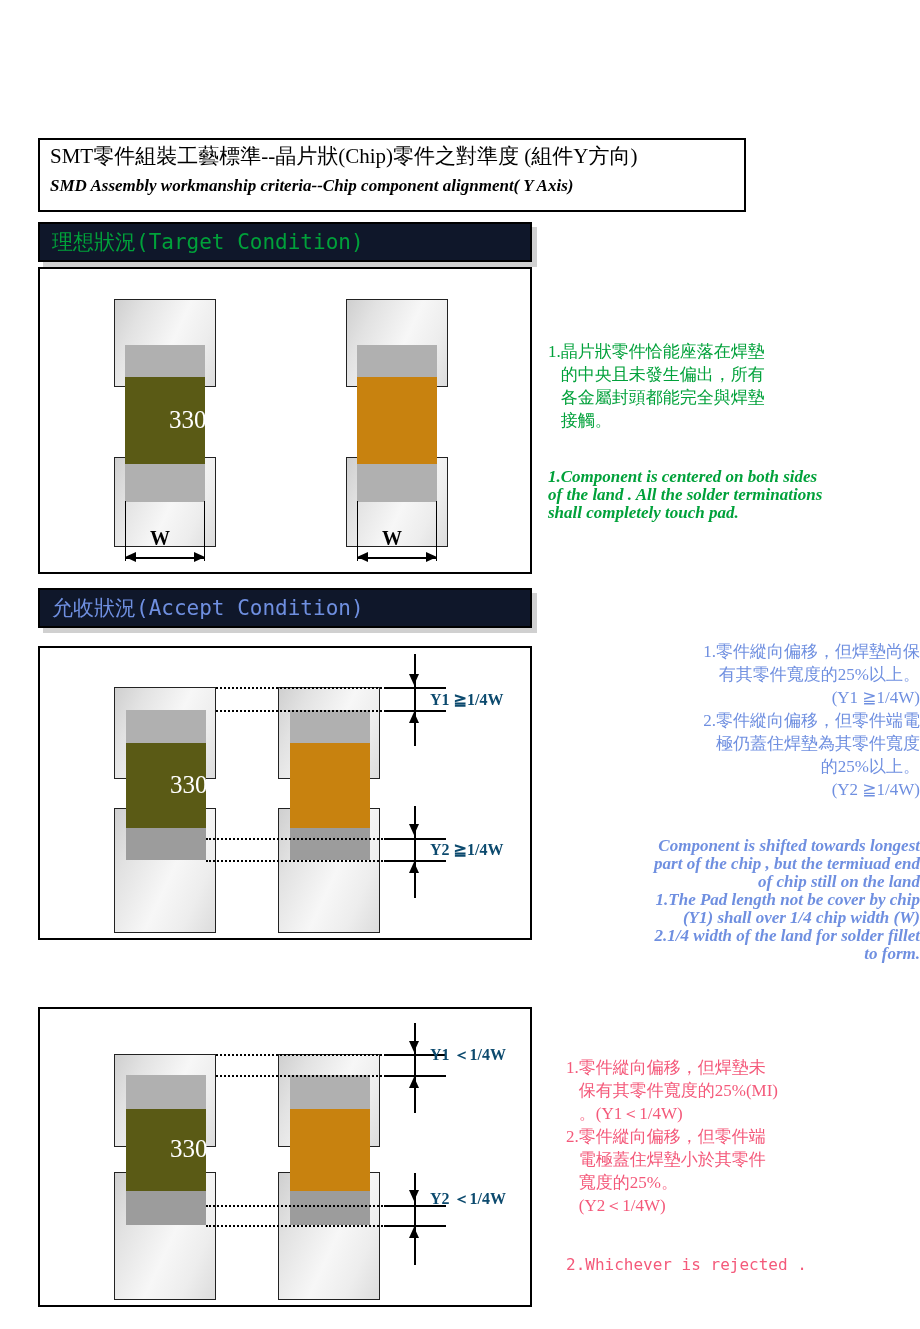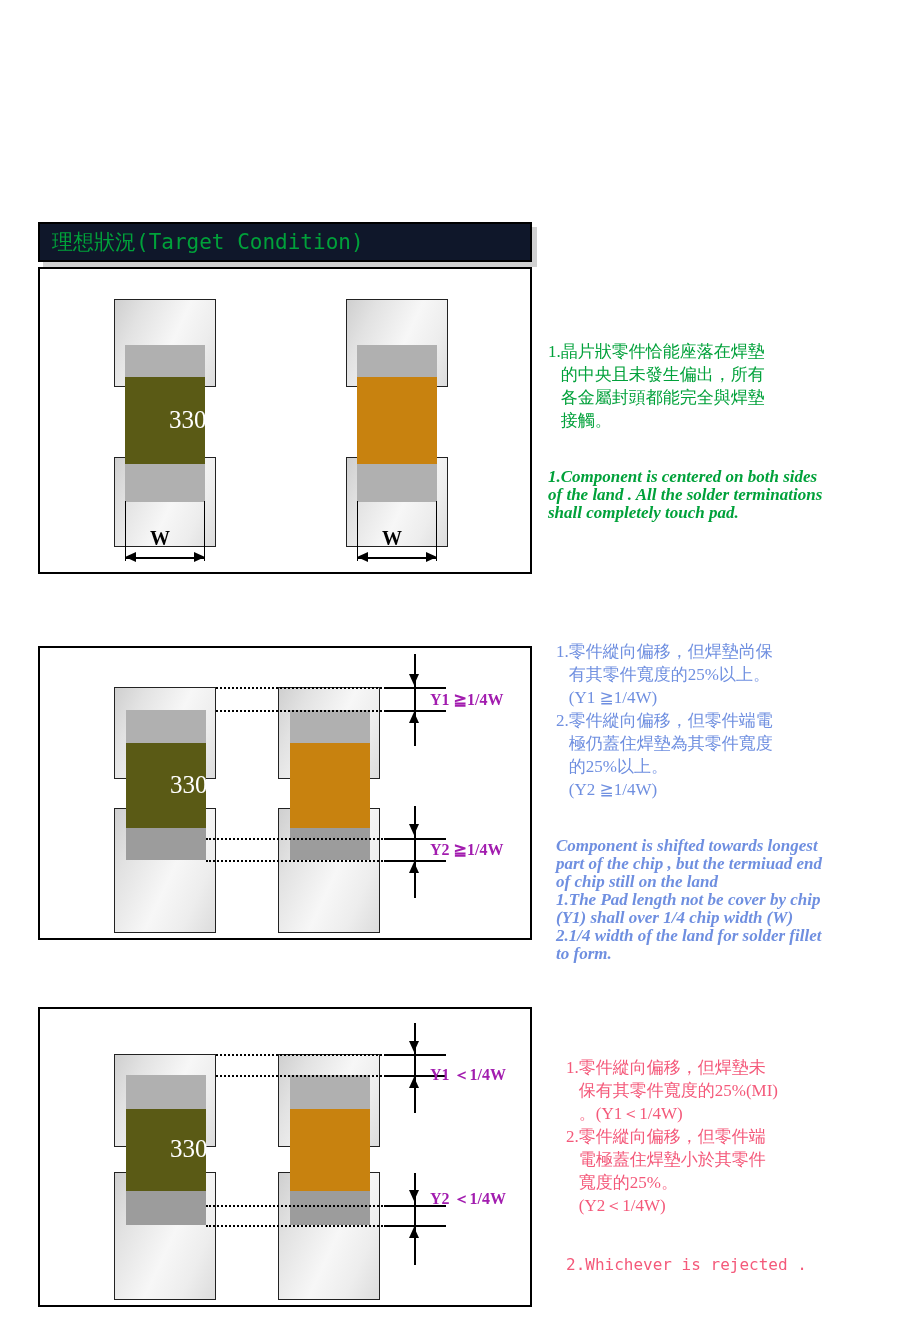--- a/index.html
+++ b/index.html
@@ -67,21 +67,21 @@
   
   .dotline{
     position:absolute;height:0;border-top:2px dotted #000;
   }
   .refline{position:absolute;height:0;border-top:2px solid #000;}
   .vline{position:absolute;width:0;border-left:2px solid #000;}
   .extline{position:absolute;width:0;border-left:1.5px solid #000;}
 
   .dimlabel{
     position:absolute;white-space:nowrap;font-weight:bold;
-    font-family:"Liberation Serif","DejaVu Serif",serif;font-size:16px;color:#a21caf;
+    font-family:"Liberation Serif","DejaVu Serif",serif;font-size:16px;color:#0c4a6e;
   }
   .wlabel{
     position:absolute;white-space:nowrap;font-weight:bold;
     font-family:"Liberation Serif","DejaVu Serif",serif;font-size:20px;color:#000;
   }
 
   
   .arr{position:absolute;width:0;height:0;}
   .arr-down{border-left:5px solid transparent;border-right:5px solid transparent;border-top:11px solid #000;}
   .arr-up{border-left:5px solid transparent;border-right:5px solid transparent;border-bottom:11px solid #000;}
@@ -101,20 +101,24 @@
   .notes .mono{
     display:block;font-family:"DejaVu Sans Mono","Liberation Mono",monospace;
     font-size:16px;line-height:23px;
   }
 </style>
 </head>
 <body>
 
 <div class="page">
 
+  <div class="title-box">
+    <div class="title-cn">SMT零件組裝工藝標準--晶片狀(Chip)零件之對準度 (組件Y方向)</div>
+    <div class="title-en">SMD Assembly workmanship criteria--Chip component alignment( Y Axis)</div>
+  </div>
 
   <div class="sec-head" style="top:222px;">
     <div class="lbl" style="color:#00a13a;"><span class="cn">理想狀況</span><span>(Target Condition)</span></div>
   </div>
 
   <div class="diagram" style="top:267px;height:307px;">
 
     <div class="pad" style="left:74px;top:30px;width:102px;height:88px;"></div>
     <div class="pad" style="left:74px;top:188px;width:102px;height:90px;"></div>
     <div class="term" style="left:85px;top:76px;width:80px;height:36px;"></div>
@@ -147,20 +151,23 @@
   <div class="notes" style="left:548px;top:304px;width:372px;color:#00a13a;">
     <span class="cn">1.晶片狀零件恰能座落在焊墊
    的中央且未發生偏出，所有
    各金屬封頭都能完全與焊墊
    接觸。</span>
     <span class="en">1.Component is centered on both sides
 of the land . All the solder terminations
 shall completely touch pad.</span>
   </div>
 
+  <div class="sec-head" style="top:588px;">
+    <div class="lbl" style="color:#6f8fe0;"><span class="cn">允收狀況</span><span>(Accept Condition)</span></div>
+  </div>
 
   <div class="diagram" style="top:646px;height:294px;">
 
     <div class="pad" style="left:74px;top:39px;width:102px;height:92px;"></div>
     <div class="pad" style="left:74px;top:160px;width:102px;height:125px;"></div>
     <div class="term" style="left:86px;top:62px;width:80px;height:35px;"></div>
     <div class="term dark" style="left:86px;top:177px;width:80px;height:35px;"></div>
     <div class="body" style="left:86px;top:95px;width:80px;height:85px;background:#5a5a15;">
       <div class="code">330</div>
     </div>
@@ -185,21 +192,21 @@
     <div class="dimlabel" style="left:390px;top:42px;">Y1 ≧1/4W</div>
 
     <div class="refline" style="left:344px;top:190px;width:62px;"></div>
     <div class="refline" style="left:344px;top:212px;width:62px;"></div>
     <div class="vline" style="left:374px;top:158px;height:92px;"></div>
     <div class="arr arr-down" style="left:369px;top:176px;"></div>
     <div class="arr arr-up" style="left:369px;top:214px;"></div>
     <div class="dimlabel" style="left:390px;top:192px;">Y2 ≧1/4W</div>
   </div>
 
-  <div class="notes" style="left:556px;top:604px;width:364px;color:#6f8fe0;">
+  <div class="notes" style="left:556px;top:604px;width:364px;color:#6f8fe0;text-align:right;">
     <span class="cn">1.零件縱向偏移，但焊墊尚保
    有其零件寬度的25%以上。
    (Y1 ≧1/4W)
 2.零件縱向偏移，但零件端電
    極仍蓋住焊墊為其零件寬度
    的25%以上。
    (Y2 ≧1/4W)</span>
     <span class="en">Component is shifted towards longest
 part of the chip , but the termiuad end
 of chip still on the land
@@ -230,21 +237,21 @@
     <div class="dotline" style="left:176px;top:66px;width:194px;"></div>
 
     <div class="dotline" style="left:166px;top:196px;width:204px;"></div>
     <div class="dotline" style="left:166px;top:216px;width:204px;"></div>
 
     <div class="refline" style="left:344px;top:45px;width:62px;"></div>
     <div class="refline" style="left:344px;top:66px;width:62px;"></div>
     <div class="vline" style="left:374px;top:14px;height:90px;"></div>
     <div class="arr arr-down" style="left:369px;top:32px;"></div>
     <div class="arr arr-up" style="left:369px;top:68px;"></div>
-    <div class="dimlabel" style="left:390px;top:56px;">Y1 ＜1/4W</div>
+    <div class="dimlabel" style="left:390px;top:36px;">Y1 ＜1/4W</div>
 
     <div class="refline" style="left:344px;top:196px;width:62px;"></div>
     <div class="refline" style="left:344px;top:216px;width:62px;"></div>
     <div class="vline" style="left:374px;top:164px;height:92px;"></div>
     <div class="arr arr-down" style="left:369px;top:181px;"></div>
     <div class="arr arr-up" style="left:369px;top:218px;"></div>
     <div class="dimlabel" style="left:390px;top:180px;">Y2 ＜1/4W</div>
   </div>
 
   <div class="notes" style="left:566px;top:1020px;width:354px;color:#f4597a;">

